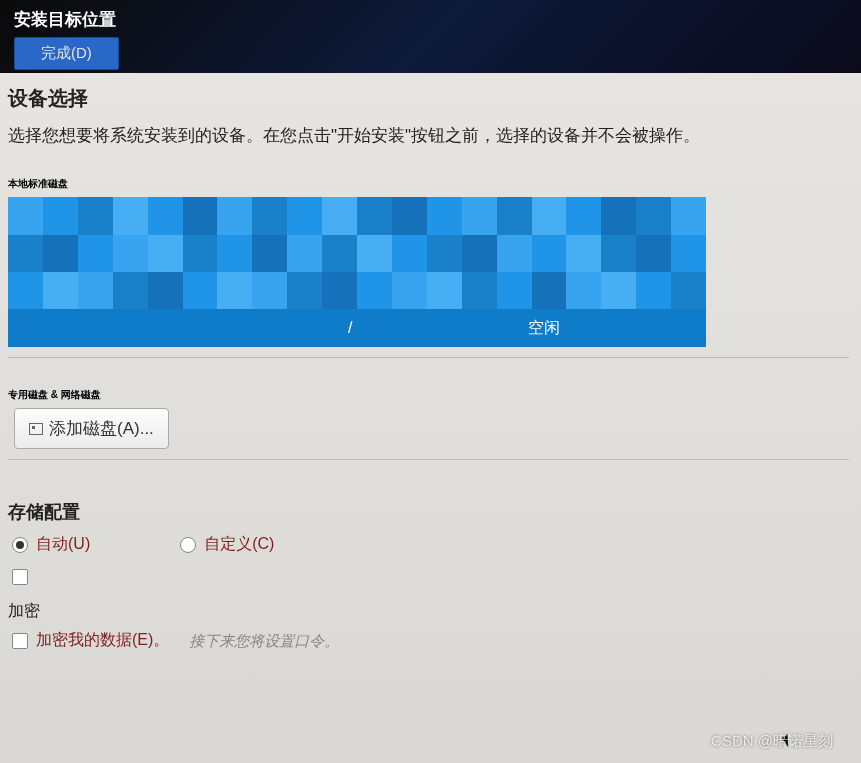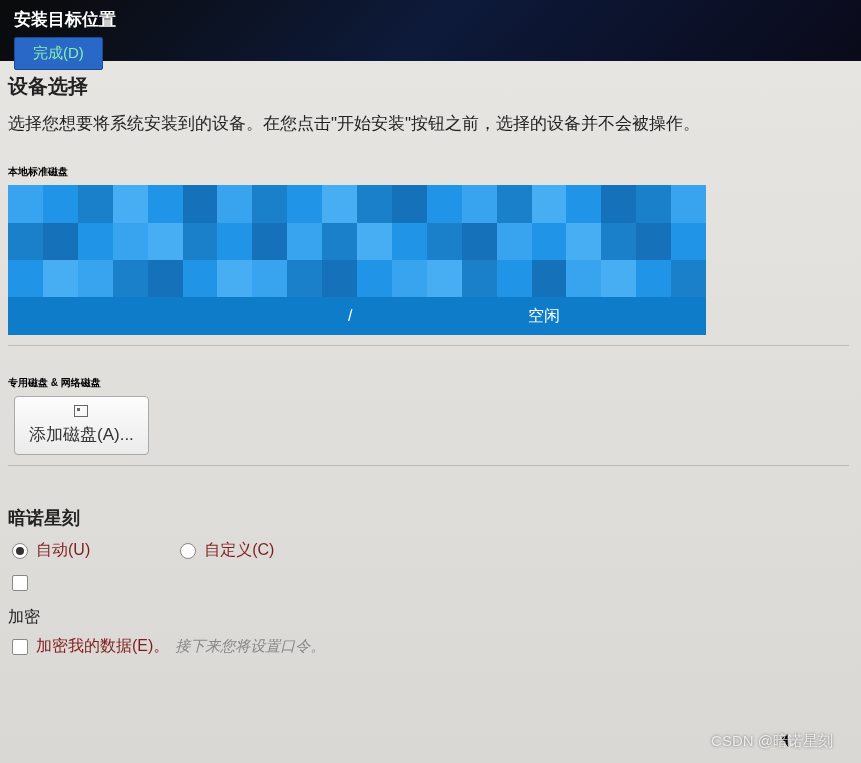--- a/index.html
+++ b/index.html
@@ -6,35 +6,35 @@
     body {
       width: 861px;
       height: 763px;
       font-family: "Microsoft YaHei", "PingFang SC", sans-serif;
       background: linear-gradient(180deg, #e8e6e3 0%, #dad8d5 100%);
       overflow: hidden;
       position: relative;
     }
     .header-bar {
       background: linear-gradient(135deg, #0a0a0a 0%, #0d1a3a 50%, #0a0a1a 100%);
-      height: 61px;
+      height: 73px;
       padding: 8px 14px;
       position: relative;
     }
     .header-title {
       color: #fff;
       font-size: 17px;
       font-weight: bold;
       margin-bottom: 6px;
     }
     .done-button {
       background: #2968c7;
-      color: #86efac;
+      color: #e5e5e5;
       border: 1px solid #1a4a8f;
-      padding: 6px 18px;
+      padding: 6px 26px;
       font-size: 15px;
       cursor: pointer;
       border-radius: 2px;
     }
     .content {
       padding: 12px 12px 0 8px;
     }
     .section-title {
       font-size: 20px;
       font-weight: bold;
@@ -100,21 +100,21 @@
     }
     .add-disk-button {
       background: linear-gradient(#fdfdfd, #ebebeb);
       border: 1px solid #aaa;
       border-radius: 4px;
       padding: 8px 14px;
       font-size: 17px;
       color: #333;
       cursor: pointer;
       display: flex;
-      flex-direction: column;
+      flex-direction: row;
       align-items: center;
       gap: 6px;
       margin: 6px 0 0 6px;
     }
     .disk-icon {
       width: 14px; height: 12px;
       border: 1px solid #666;
       position: relative;
     }
     .disk-icon::after {
@@ -167,22 +167,22 @@
       background: #fff;
     }
     .check-row { padding-left: 4px; margin-bottom: 16px; }
     .encrypt-title {
       font-size: 16px;
       color: #222;
       margin-bottom: 8px;
     }
     .encrypt-row {
       display: flex;
-      align-items: center;
-      gap: 0;
+      align-items: flex-end;
+      gap: 14px;
       padding-left: 4px;
     }
     .encrypt-hint {
       font-size: 15px;
       color: #888;
       font-style: italic;
       margin-left: 6px;
       font-family: Liberation Mono, monospace;
     }
     .watermark {
@@ -312,21 +312,21 @@
 
   <div class="subsection-title">专用磁盘 &amp; 网络磁盘</div>
   <div class="special-disks">
     <button class="add-disk-button">
       <span class="disk-icon"></span>
       <span>添加磁盘(A)...</span>
     </button>
   </div>
 
   <div class="storage-section">
-    <div class="storage-title">暗诺星刻</div>
+    <div class="storage-title">存储配置</div>
     <div class="radio-row">
       <label class="radio-item">
         <span class="radio checked"></span>
         <span>自动(U)</span>
       </label>
       <label class="radio-item">
         <span class="radio"></span>
         <span>自定义(C)</span>
       </label>
     </div>

